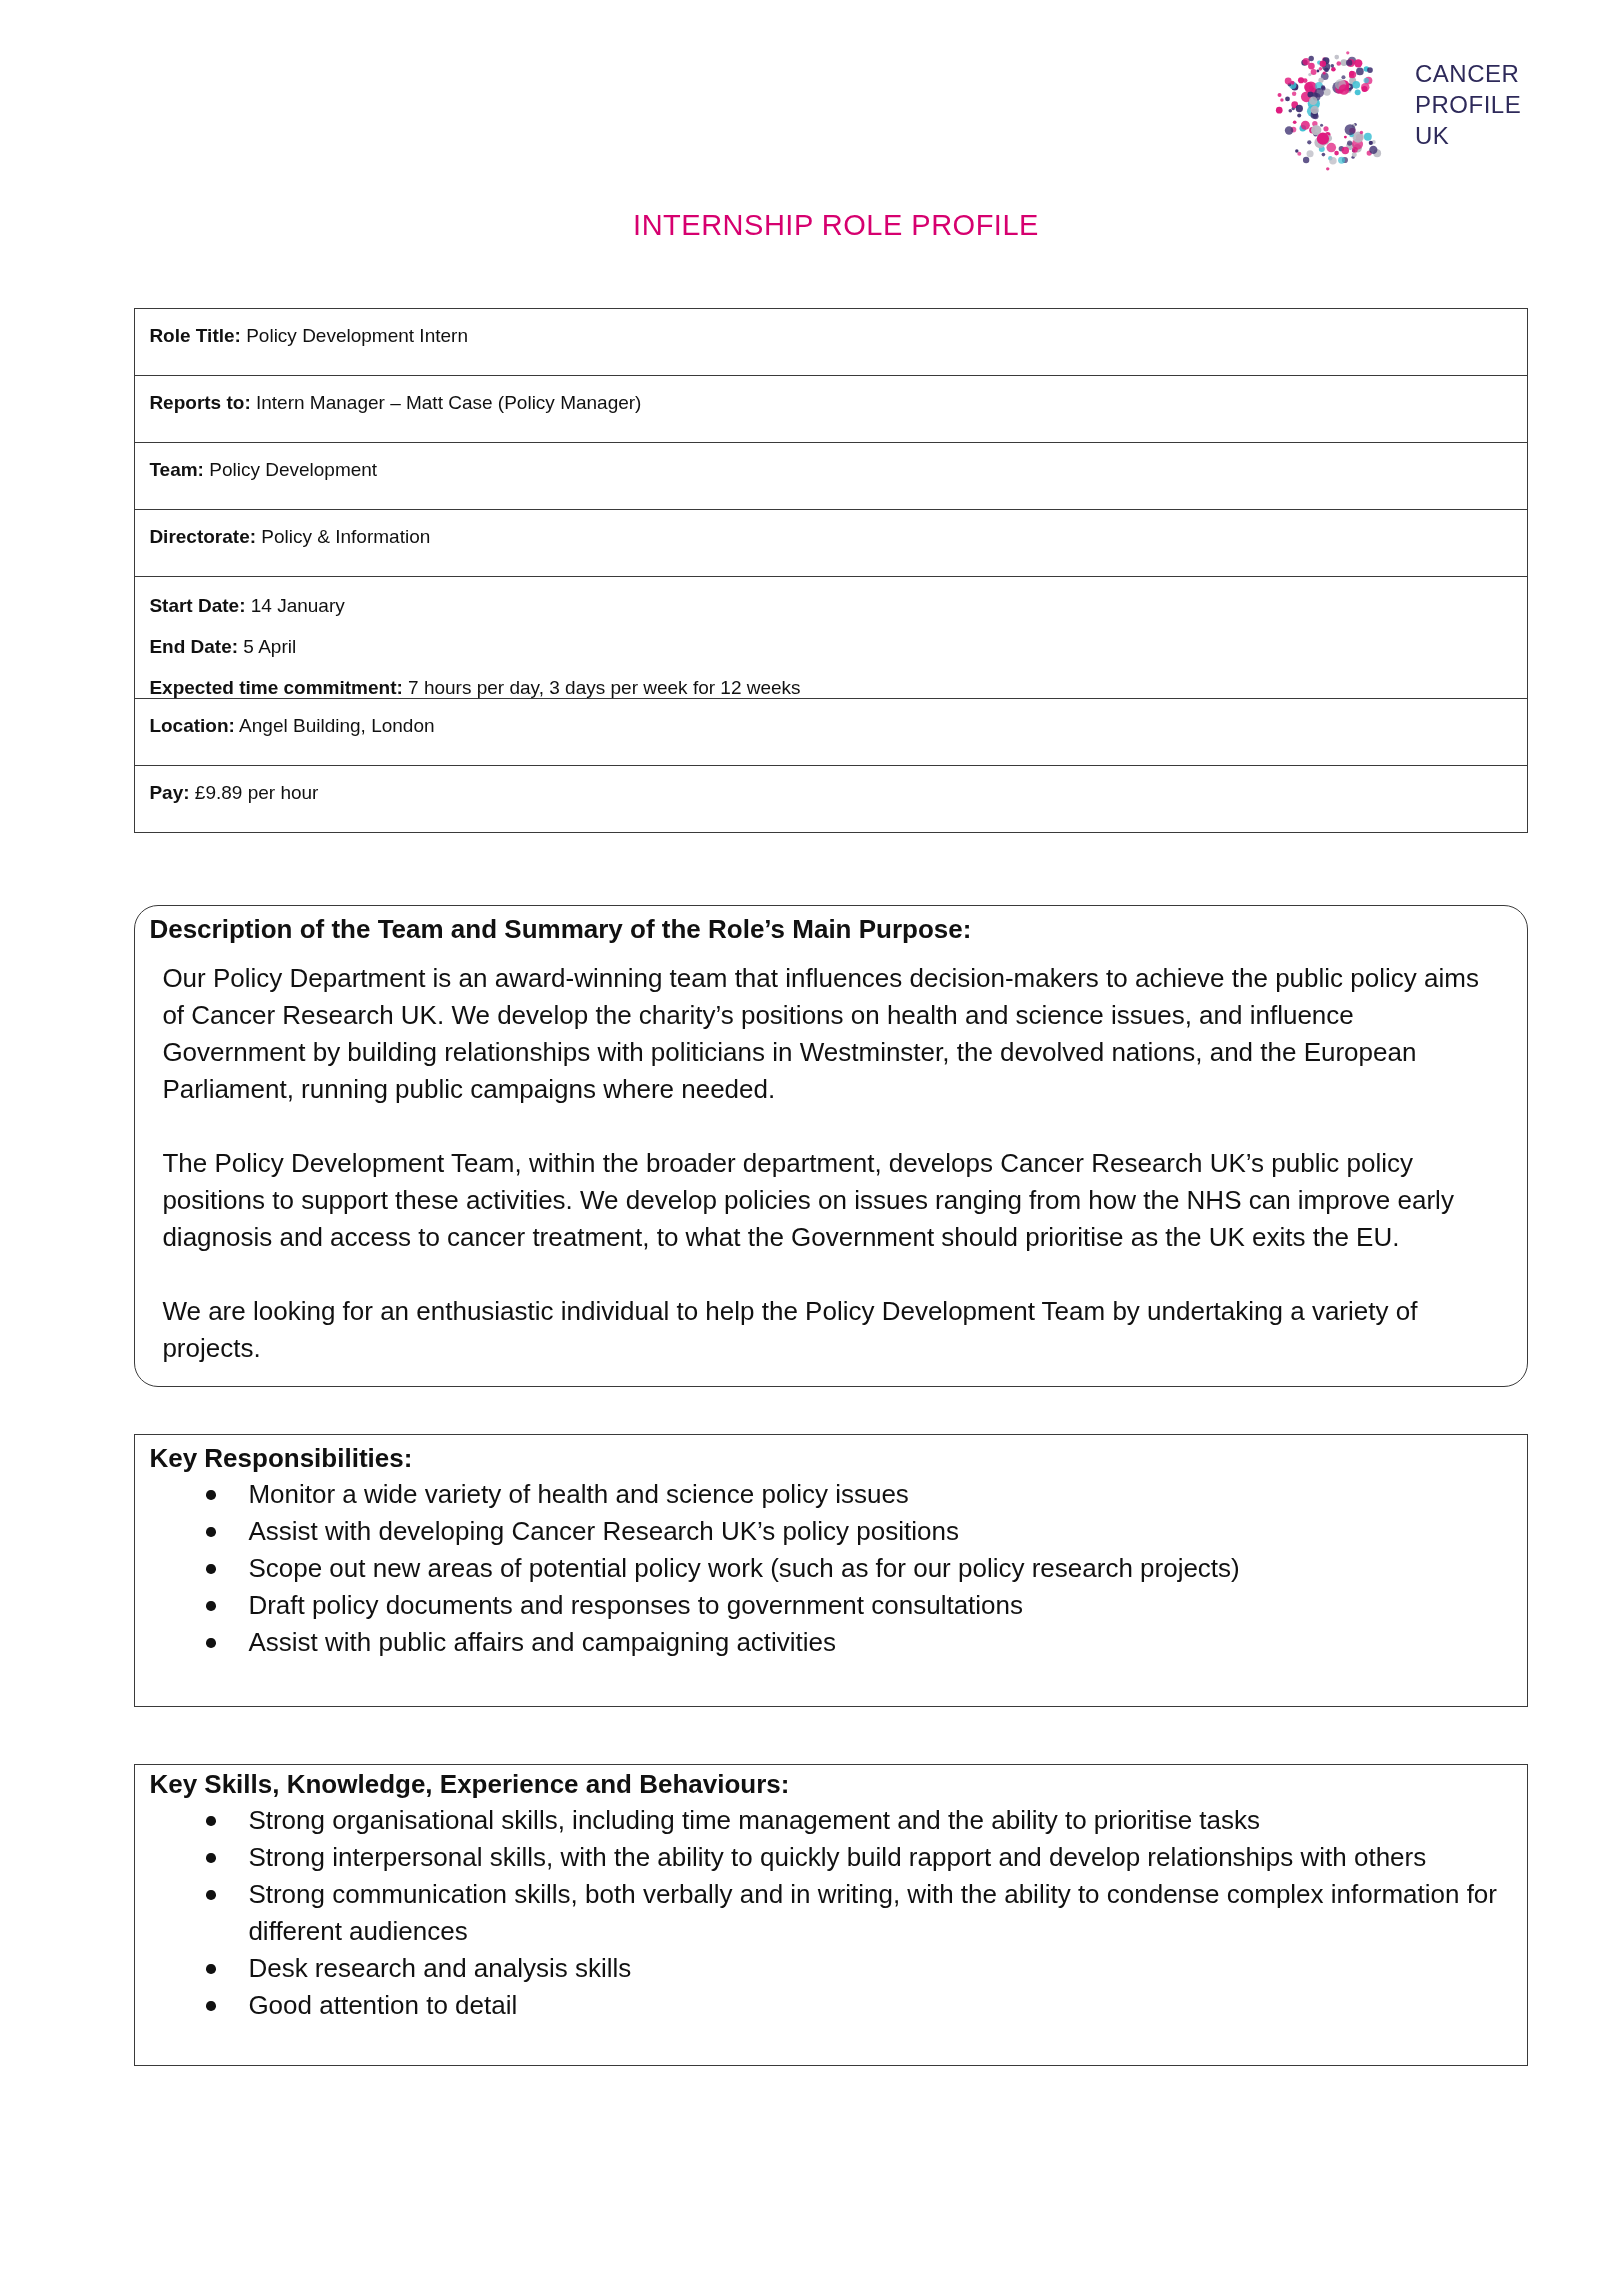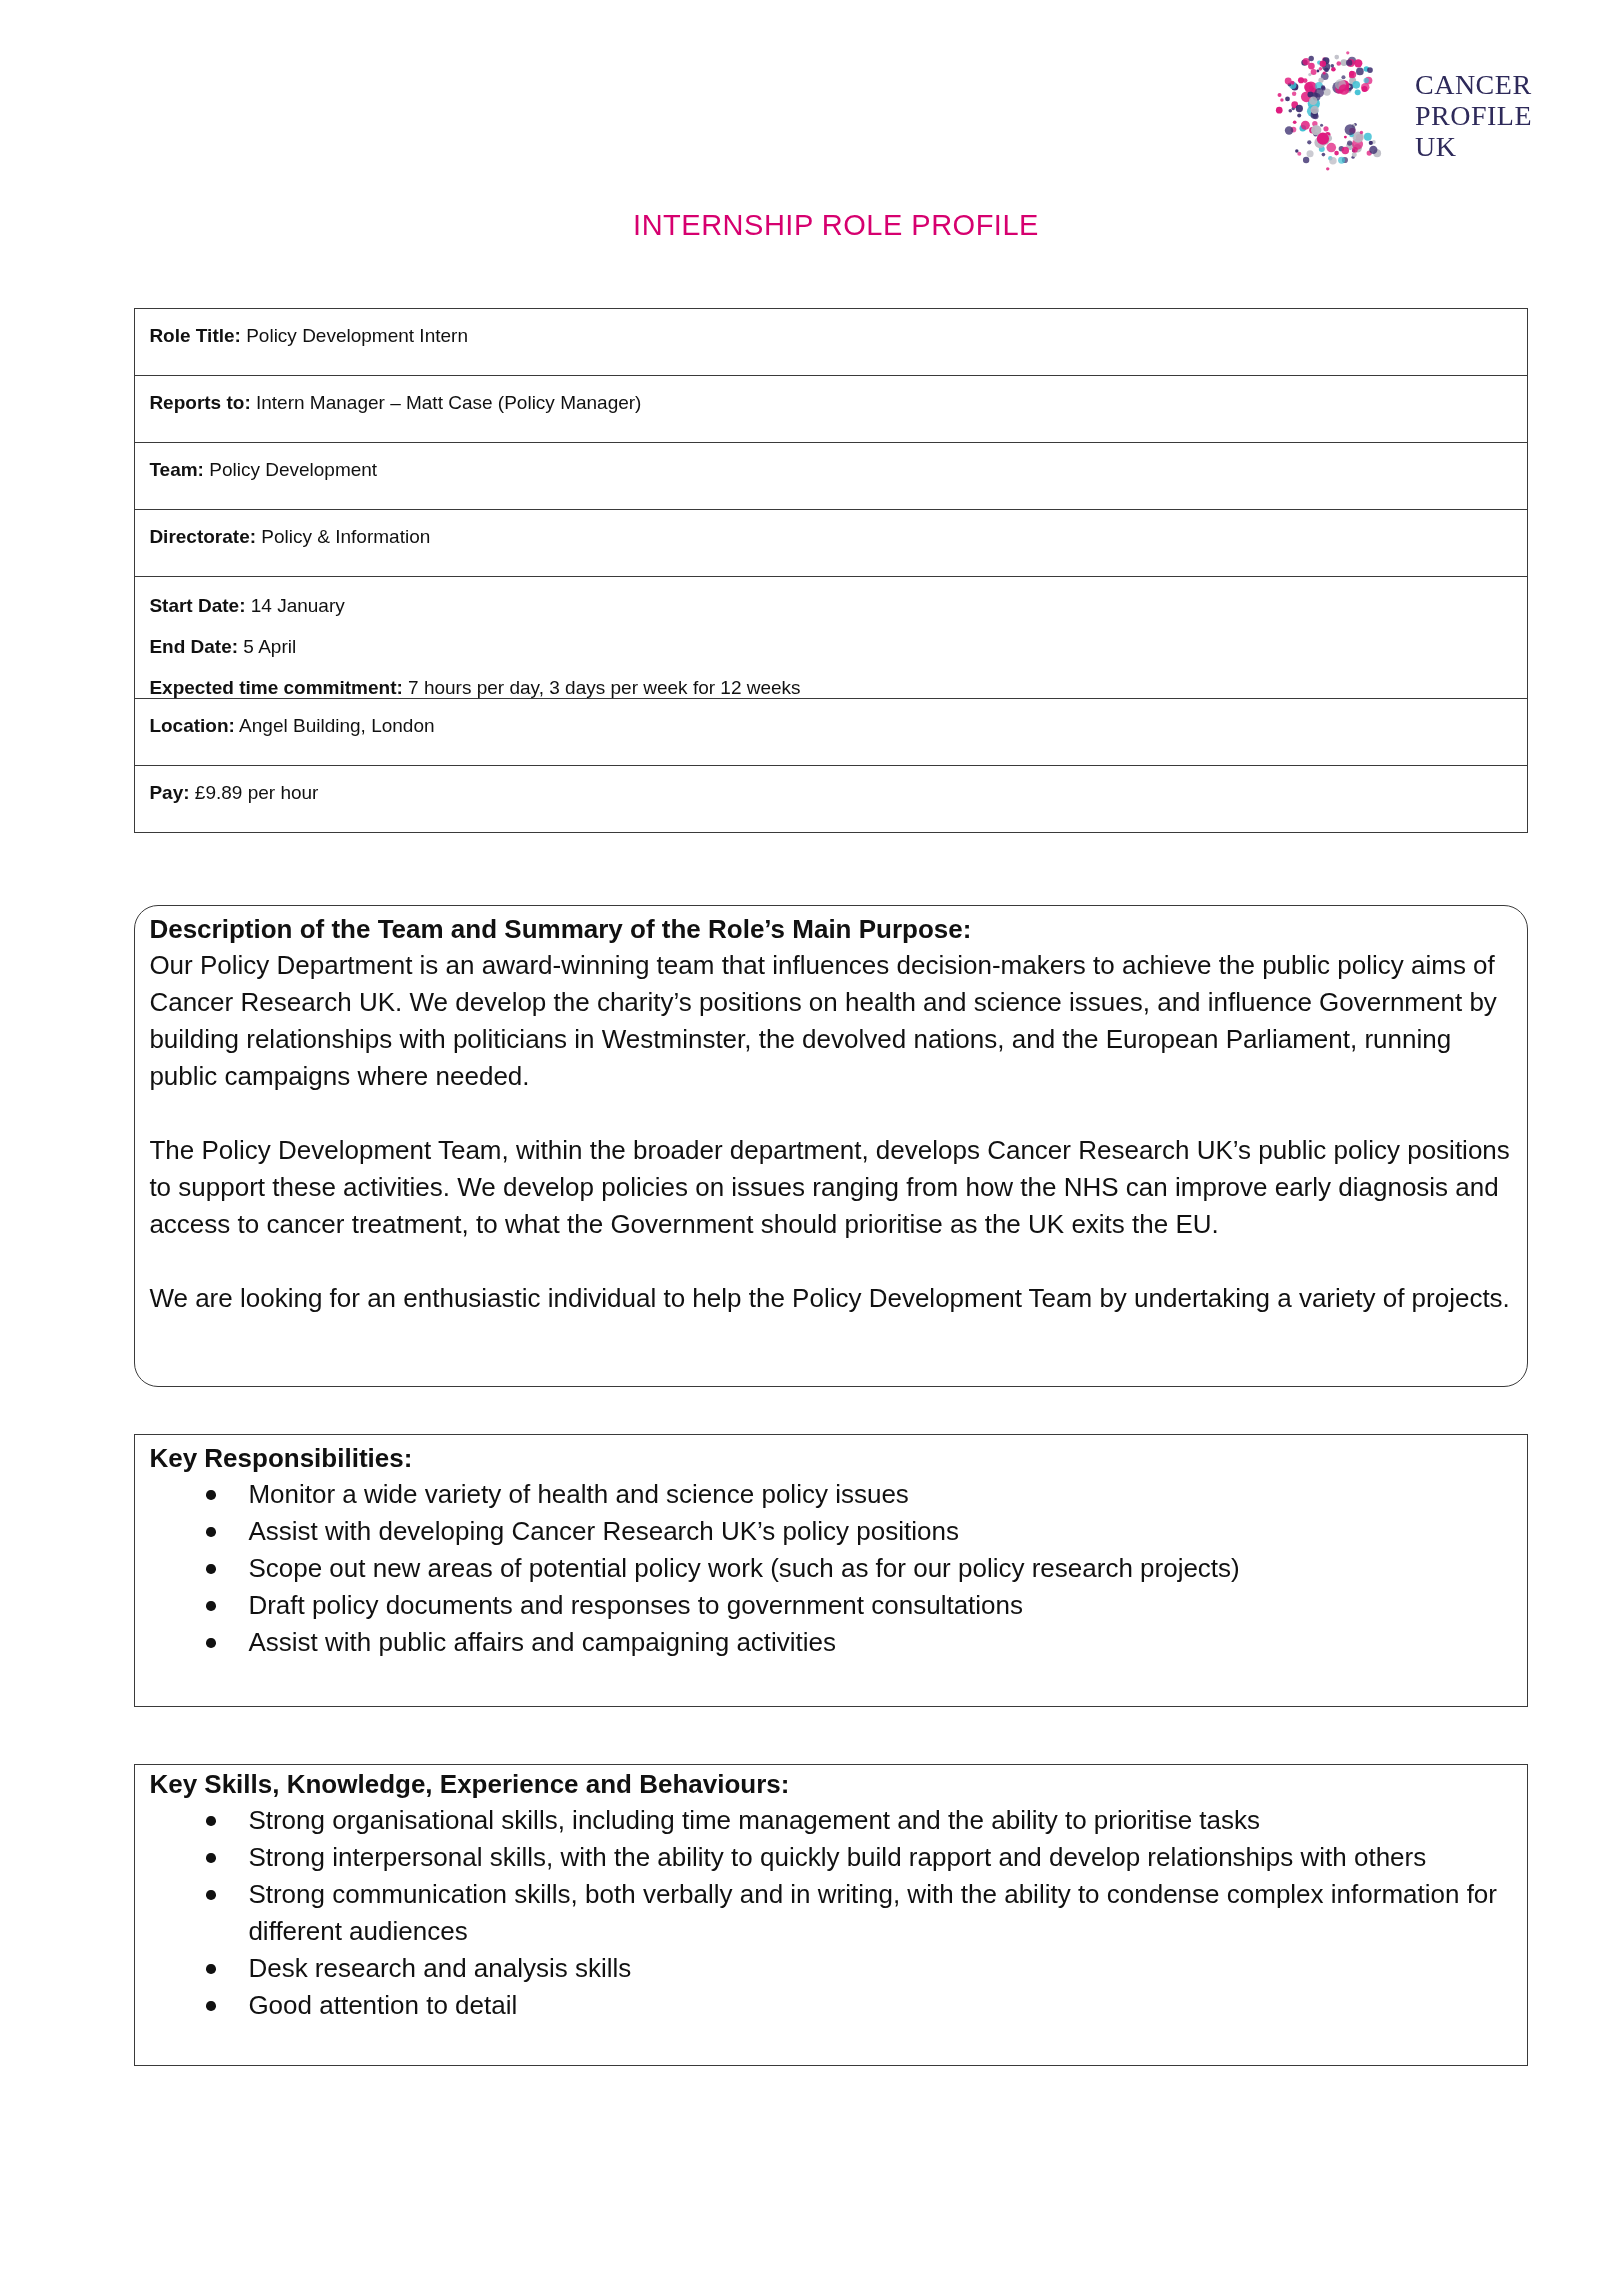--- a/index.html
+++ b/index.html
@@ -3,22 +3,22 @@
 <meta charset="utf-8">
 <style>
   html, body { margin: 0; padding: 0; background: #ffffff; }
   body {
     width: 1616px; height: 2285px; position: relative; overflow: hidden;
     font-family: "Liberation Sans", sans-serif; color: #111111;
   }
   .logo { position: absolute; left: 1266px; top: 48px; width: 327px; height: 125px; }
   .logo svg { position: absolute; left: 0; top: 0; }
   .logo-text {
-    position: absolute; left: 149px; top: 21px;
-    font-family: Liberation Serif, serif; font-size: 28px; line-height: 31px;
+    position: absolute; left: 149px; top: 10px;
+    font-family: Liberation Sans, sans-serif; font-size: 24px; line-height: 31px;
     color: #2e2a5a; letter-spacing: 0.5px;
   }
   .logo-text div { white-space: nowrap; }
   .title {
     position: absolute; left: 0; width: 1672px; top: 209px; text-align: center;
     font-size: 29px; color: #d6006f; letter-spacing: 0.5px;
   }
   .box {
     position: absolute; left: 134px; width: 1394px;
     border: 1.9px solid #3a3a3a; box-sizing: border-box;
@@ -26,21 +26,21 @@
   .row {
     border-bottom: 1.9px solid #3a3a3a; box-sizing: border-box;
     padding: 9.6px 14.4px 0 14.4px; font-size: 19px; line-height: 34px;
   }
   .row:last-child { border-bottom: none; }
   .row.h70 { height: 67px; }
   .row.multi { height: 122px; padding-top: 7.7px; line-height: 41px; }
   .lbl { font-weight: bold; }
   .box-inner { padding: 5.8px 14.4px 0 14.4px; font-size: 26px; }
   .heading { font-weight: bold; line-height: 35px; }
-  .para { line-height: 37px; margin: 0; }
+  .para { line-height: 37px; margin: 13px; }
   .para + .para { margin-top: 37px; }
   ul.bullets { list-style: none; margin: 0; padding: 0; }
   ul.bullets li {
     position: relative; padding-left: 99px; line-height: 37px; font-size: 26px;
   }
   ul.bullets li .dot {
     position: absolute; left: 57px; top: 14.4px; width: 9.6px; height: 9.6px;
     border-radius: 50%; background: #111;
   }
 </style>

